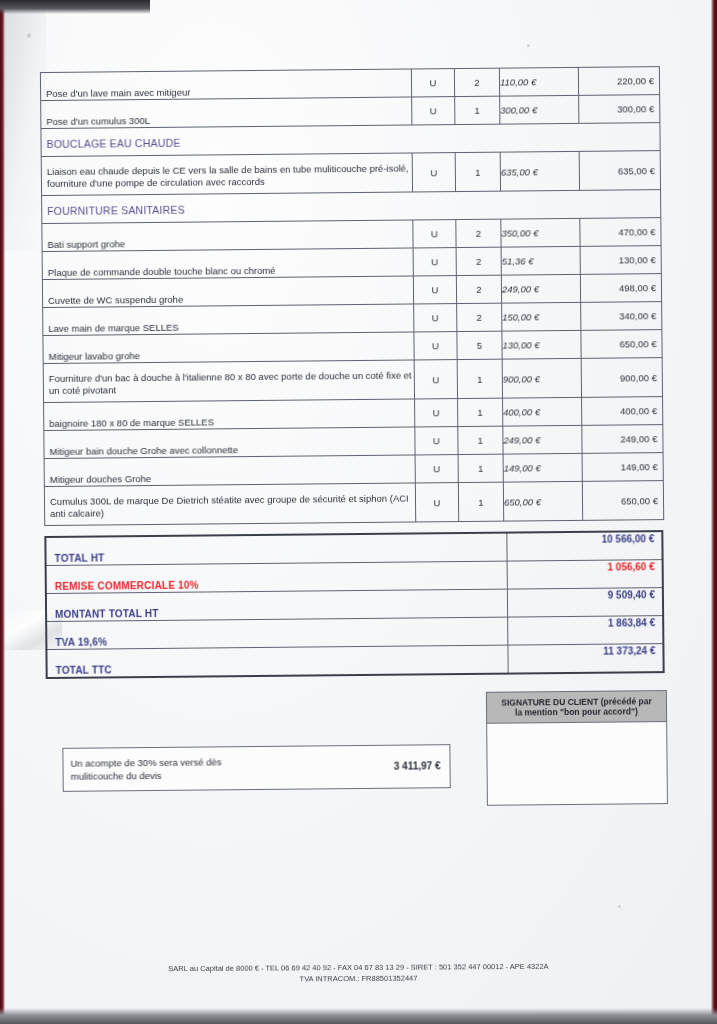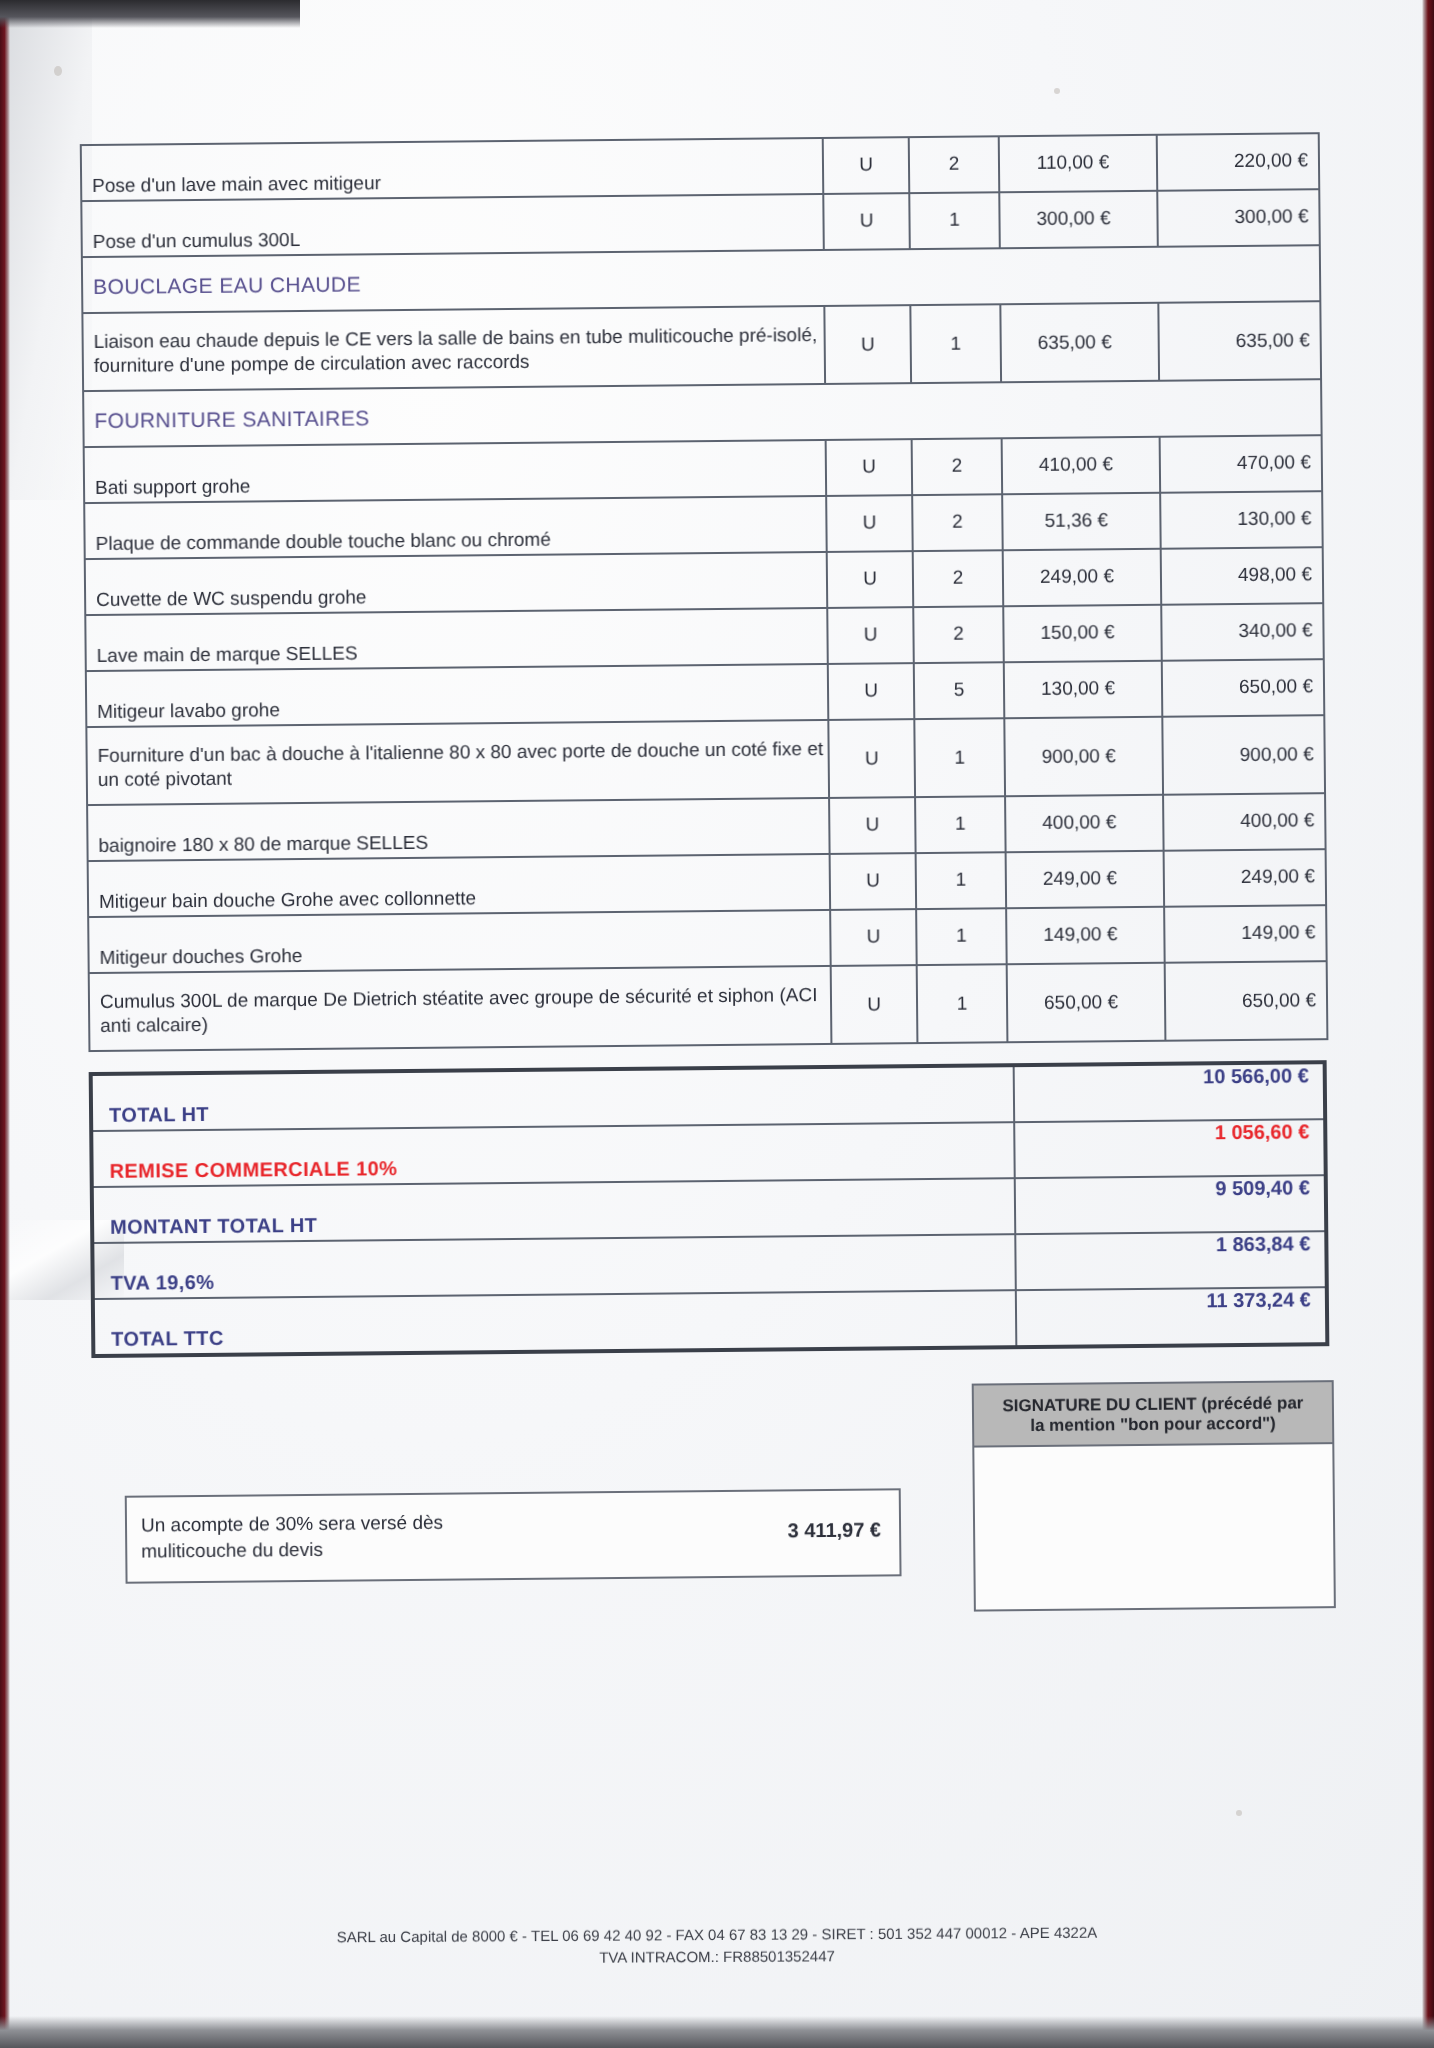--- a/index.html
+++ b/index.html
@@ -44,21 +44,21 @@
     padding:0;
     background:transparent;
   }
 
   
   #items{left:44px;top:69px;width:616px;}
   #items td{height:27px;}
   .c-desc{width:370px;}
   .c-u{width:42px;text-align:center;}
   .c-qty{width:44px;text-align:center;}
-  .c-pu{width:78px;text-align:center;}
+  .c-pu{width:78px;text-align:left;font-style:italic;}
   .c-tot{width:80px;text-align:right;margin-top:28px;}
 
   .desc-in{
     display:block;padding:0 0 0 5px;
     position:relative;top:7px;
     line-height:11.5px;white-space:nowrap;
   }
   .desc-in.two{top:0px;white-space:normal;padding-top:4px;line-height:12px;}
   .num-in{display:block;padding:0 5px 0 0;}
   .u-in{display:block;}
@@ -196,21 +196,21 @@
           <td class="c-desc">
             <span class="desc-in">Bati support grohe</span>
           </td>
           <td class="c-u">
             <span class="u-in">U</span>
           </td>
           <td class="c-qty">
             <span class="u-in">2</span>
           </td>
           <td class="c-pu">
-            <span class="num-in">410,00 €</span>
+            <span class="num-in">350,00 €</span>
           </td>
           <td class="c-tot">
             <span class="num-in">470,00 €</span>
           </td>
         </tr>
         <tr>
           <td class="c-desc">
             <span class="desc-in">Plaque de commande double touche blanc ou chromé</span>
           </td>
           <td class="c-u">

